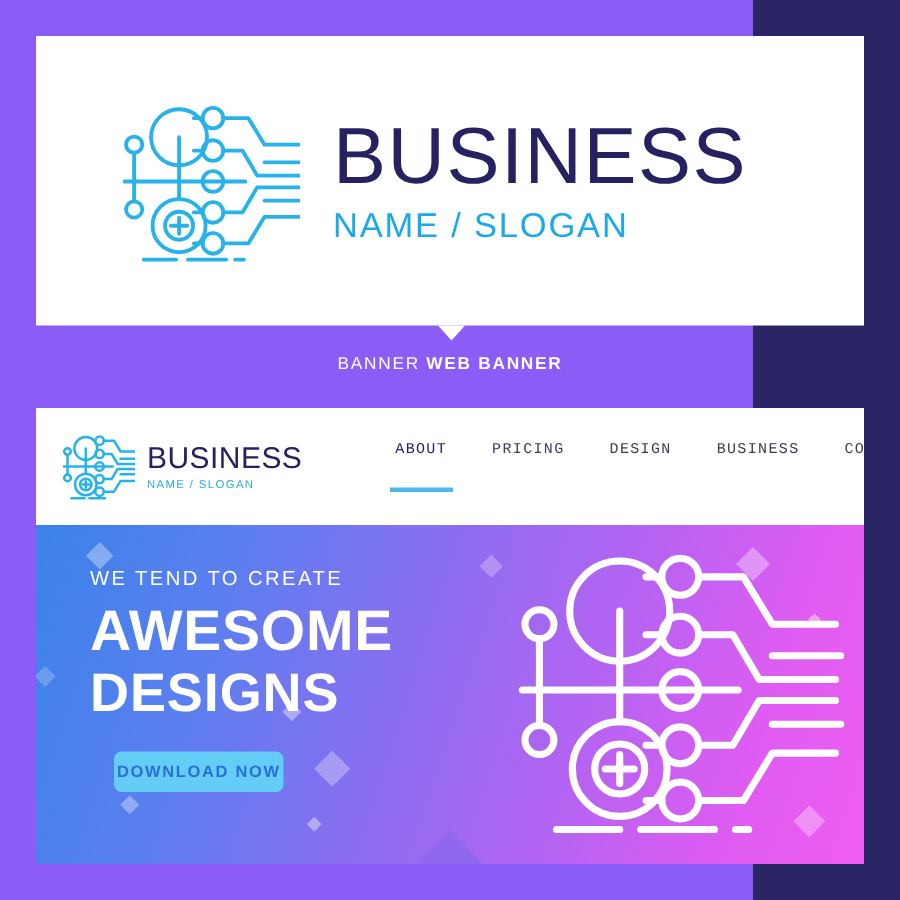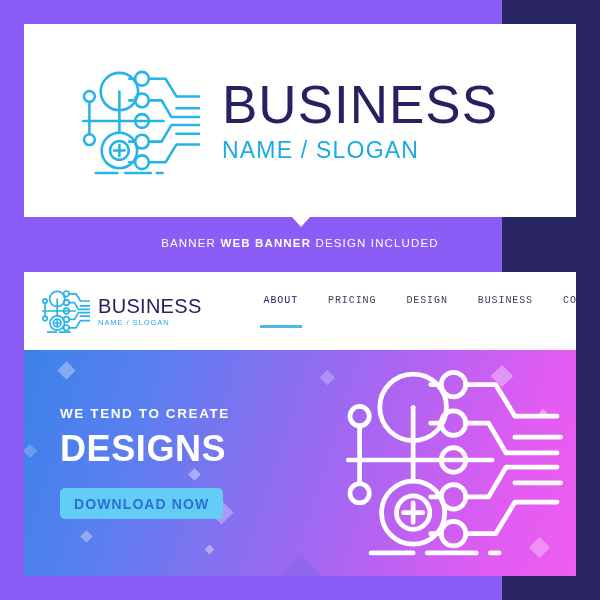--- a/index.html
+++ b/index.html
@@ -86,37 +86,37 @@
         #3b82e8 0%,
         #5b7ff0 22%,
         #8b6ef0 45%,
         #b563f2 66%,
         #e05cf2 85%,
         #ef5df0 100%);
     overflow:hidden;
   }
   .hero-copy { position:absolute; left:36px; top:28px; z-index:3; }
   .hero-kicker {
-    font-size:13.5px; font-weight:bold; letter-spacing:1.6px;
-    color:#ffffff; margin-bottom:9px;margin-top:28px;
+    font-size:13.5px; font-weight:normal; letter-spacing:1.6px;
+    color:#ffffff; margin-bottom:9px;
   }
   .hero-head {
     font-size:38px; font-weight:bold; letter-spacing:0.5px;
     color:#ffffff; line-height:1.02;
   }
   .hero-sub {
     font-size:36px; font-weight:bold; letter-spacing:0.6px;
     color:#ffffff; line-height:1.05; margin-top:2px;
   }
   .hero-btn {
     margin-top:20px; display:inline-block;
     background:#64cdf5; color:#2a6fd6;
-    font-size:14px; font-weight:bold; letter-spacing:1.1px;
-    padding:8px 14px 7px; border:none; border-radius:5px;
-    cursor:pointer; font-family:"Liberation Sans", sans-serif;
+    font-size:11px; font-weight:bold; letter-spacing:1.1px;
+    padding:8px 2px 7px; border:none; border-radius:5px;
+    cursor:pointer; font-family:"Liberation Sans", sans-serif;margin-left:16px;
   }
   .hero-art { position:absolute; right:4px; top:10px; z-index:2; }
 
   
   .dia { position:absolute; transform:rotate(45deg); z-index:1; }
 
   .bottom-notch {
     position:absolute; left:0; bottom:-14px; width:100%; height:30px;
     display:flex; justify-content:center; z-index:4; pointer-events:none;
   }
@@ -164,21 +164,20 @@
         <div class="logo-slogan">NAME / SLOGAN</div>
       </div>
     </div>
   </div>
 
   <div class="notch-down"></div>
 
   <div class="sample-strip">
     <span>BANNER </span>
       <span class="bold">WEB BANNER</span>
-      <span> DESIGN INCLUDED</span>
   </div>
 
   <div class="card-banner">
 
     <div class="nav">
       <div class="nav-brand">
         <svg class="logo-mark-small" viewBox="0 0 120 114">
           <g fill="none" stroke="#27b3e8" stroke-width="4.2" stroke-linecap="round" stroke-linejoin="round">
             <circle cx="38" cy="27" r="19"></circle>
             <circle cx="38" cy="87" r="18"></circle>
@@ -225,20 +224,21 @@
       <span class="dia" style="left:298px; top:22px;  width:11px; height:11px; background:rgba(255,255,255,.26);"></span>
       <span class="dia" style="left:189px; top:154px; width:17px; height:17px; background:rgba(255,255,255,.30);"></span>
       <span class="dia" style="left:470px; top:18px;  width:16px; height:16px; background:rgba(255,255,255,.34);"></span>
       <span class="dia" style="left:516px; top:60px;  width:6px;  height:6px;  background:rgba(255,255,255,.42);"></span>
       <span class="dia" style="left:508px; top:190px; width:15px; height:15px; background:rgba(255,255,255,.32);"></span>
       <span class="dia" style="left:58px;  top:182px; width:9px;  height:9px;  background:rgba(255,255,255,.34);"></span>
       <span class="dia" style="left:1px;   top:96px;  width:10px; height:10px; background:rgba(255,255,255,.22);"></span>
 
       <div class="hero-copy">
         <div class="hero-kicker">WE TEND TO CREATE</div>
+        <div class="hero-head">AWESOME</div>
         <div class="hero-sub">DESIGNS</div>
         <button class="hero-btn">DOWNLOAD NOW</button>
       </div>
 
       <svg class="hero-art" width="230" height="200" viewBox="0 0 126 114">
         <g fill="none" stroke="#ffffff" stroke-width="2.7" stroke-linecap="round" stroke-linejoin="round">
           <circle cx="38" cy="27" r="19"></circle>
           <circle cx="38" cy="87" r="18"></circle>
           <circle cx="38" cy="87" r="9.5"></circle>
           <path d="M38 81.5v11 M32.5 87h11"></path>

